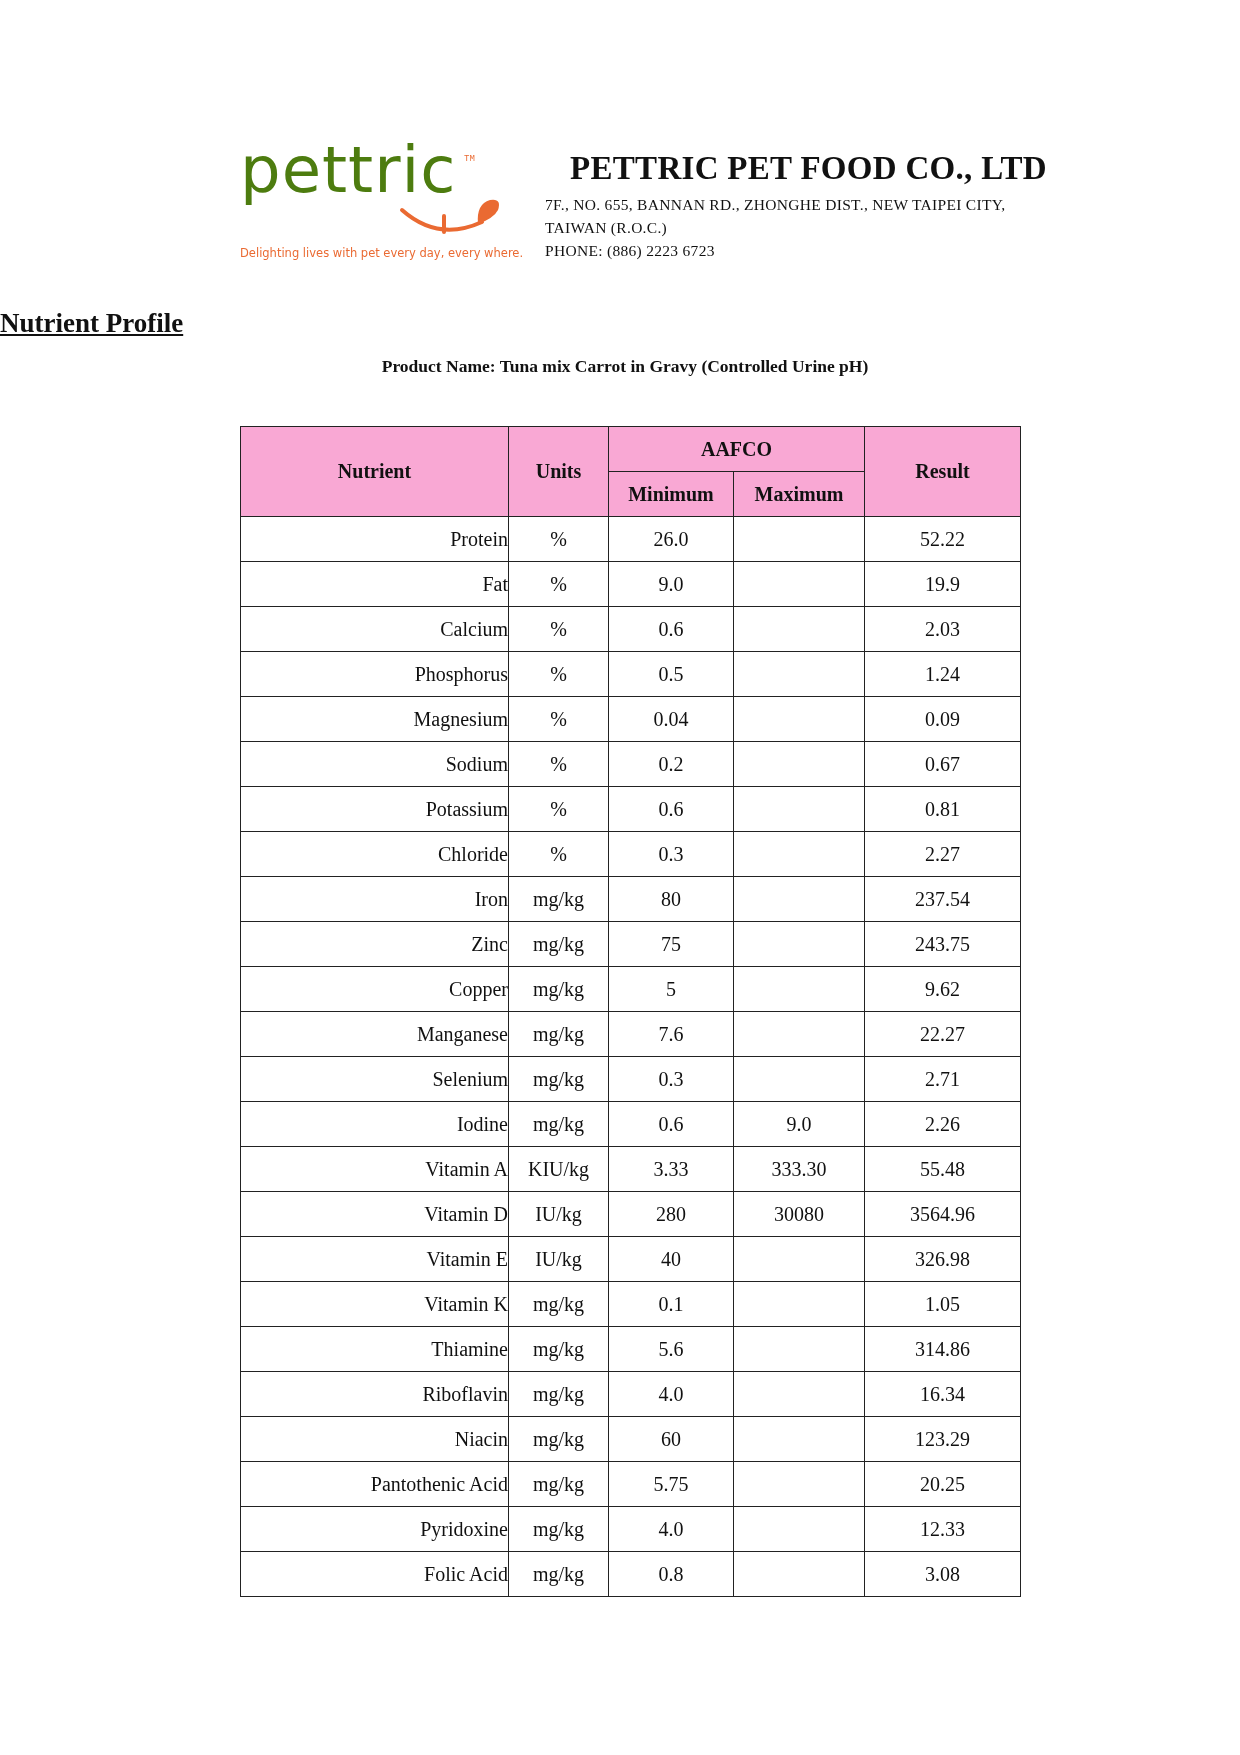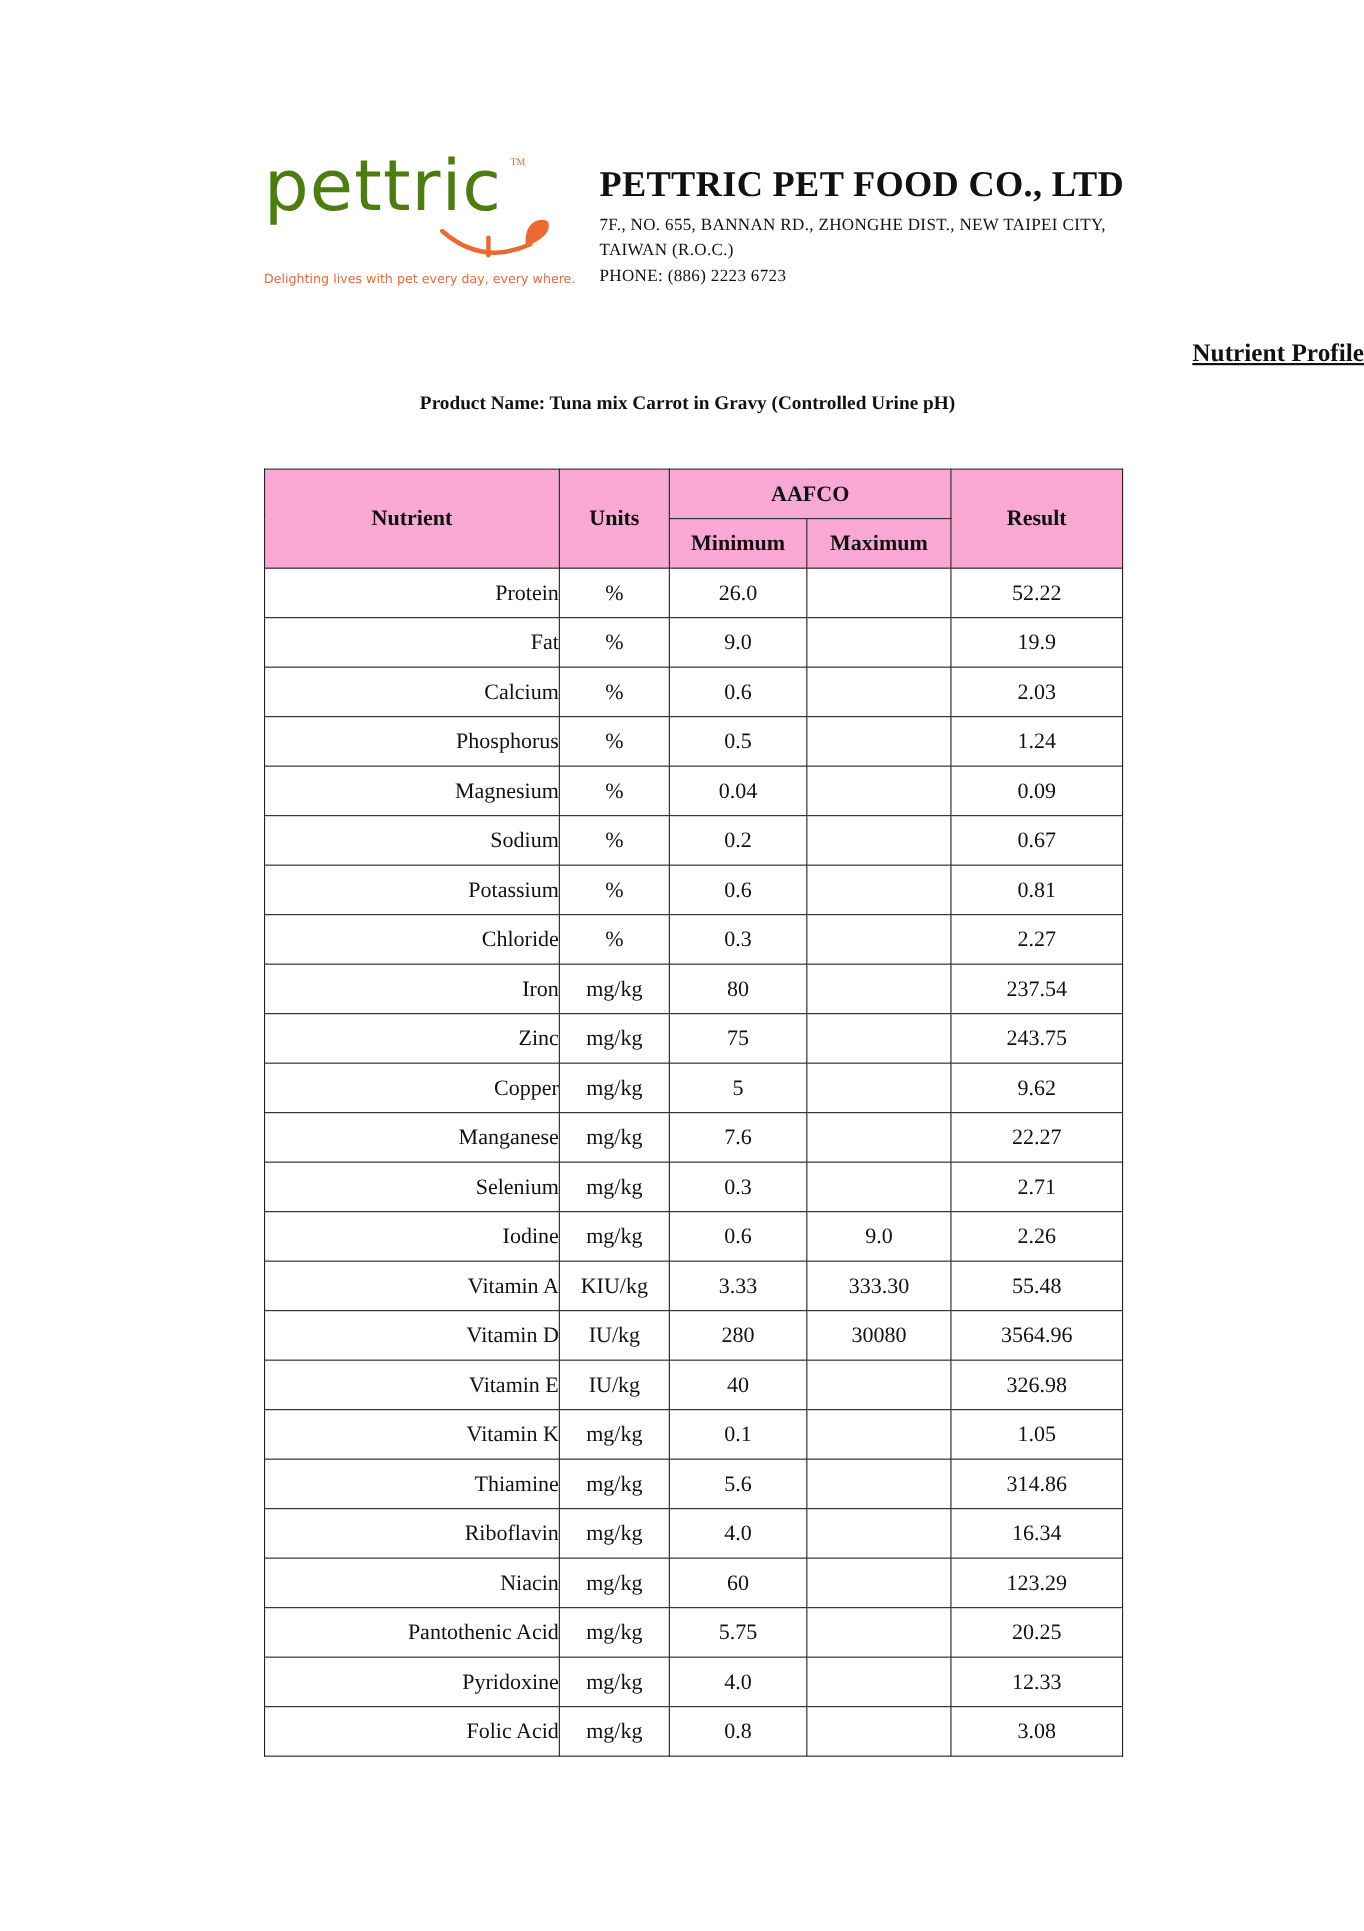--- a/index.html
+++ b/index.html
@@ -8,35 +8,35 @@
       font-family: "Liberation Serif", serif; color: #111;
       overflow: hidden;
     }
     .logo { position: absolute; left: 238px; top: 138px; width: 290px; height: 130px; }
     .logo-word {
       position: absolute; left: 2px; top: 0px;
       font-family: "DejaVu Sans", sans-serif; font-size: 64px; color: #4d7c0f;
       letter-spacing: 1px; line-height: 1;
     }
     .logo-tm {
-      position: absolute; left: 226px; top: 4px; font-family: Liberation Serif, serif;
+      position: absolute; left: 226px; top: 16px; font-family: Liberation Mono, monospace;
       font-size: 9px; color: #ea6a32;
     }
     .logo-smile { position: absolute; left: 160px; top: 42px; }
     .logo-tagline {
       position: absolute; left: 2px; top: 108px; white-space: nowrap;
       font-family: "DejaVu Sans", sans-serif; font-size: 11.5px; color: #ea6a32;
     }
     .company { position: absolute; left: 545px; top: 152px; }
-    .company-name { font-size: 33px; font-weight: bold; letter-spacing: 0.3px; line-height: 1; margin-bottom: 8px; }
+    .company-name { font-size: 33px; font-weight: bold; letter-spacing: 0.3px; line-height: 1; margin-bottom: 8px; margin-left: 25px; }
     .company-line { font-size: 15.5px; line-height: 23px; letter-spacing: 0.3px; }
     .company-line.small { font-variant: small-caps; }
     .doc-title {
-      position: absolute; left: 0; width: 1240px; top: 308px; text-align: right;
-      font-size: 23px; font-weight: bold; text-decoration: underline;
+      position: absolute; left: 0; width: 1240px; top: 308px; text-align: left;
+      font-size: 27px; font-weight: bold; text-decoration: underline;
     }
     .product {
       position: absolute; left: 0; width: 1250px; top: 356px; text-align: center;
       font-size: 17.5px; font-weight: bold;
     }
     table.nutrients {
       position: absolute; left: 240px; top: 426px; width: 780px;
       border-collapse: collapse; table-layout: fixed;
       font-size: 20px;
     }

